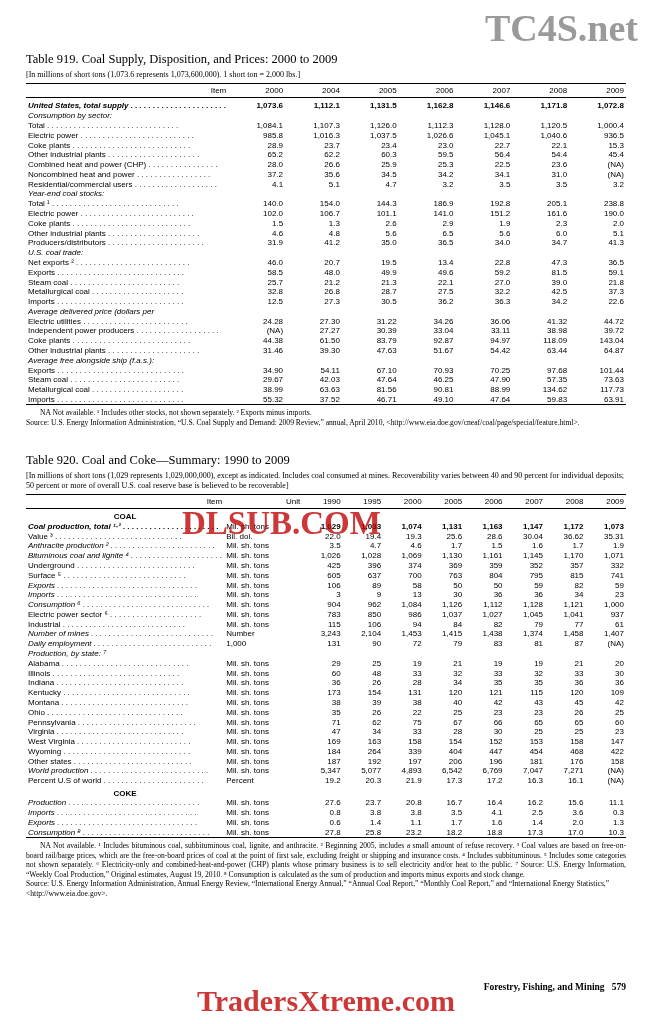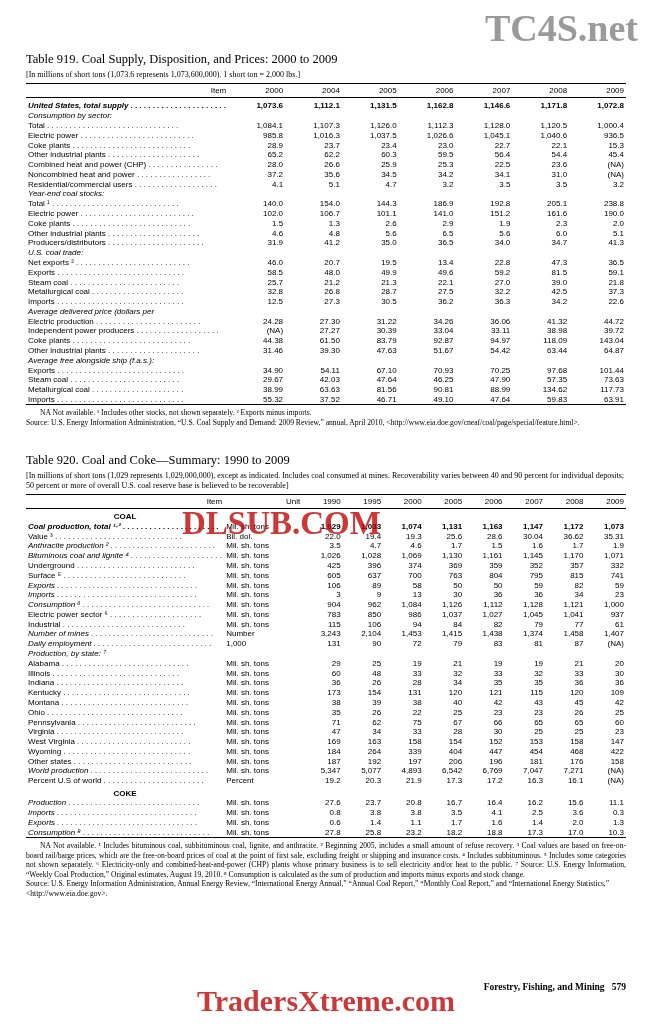--- a/index.html
+++ b/index.html
@@ -384,21 +384,21 @@
             <td class="lbl ind0">Average delivered price (dollars per</td>
             <td class="num"></td>
             <td class="num"></td>
             <td class="num"></td>
             <td class="num"></td>
             <td class="num"></td>
             <td class="num"></td>
             <td class="num"></td>
           </tr>
           <tr>
-            <td class="lbl ind1">Electric production . . . . . . . . . . . . . . . . . . . . . . . .</td>
+            <td class="lbl ind1">Electric utilities . . . . . . . . . . . . . . . . . . . . . . . .</td>
             <td class="num">24.28</td>
             <td class="num">27.30</td>
             <td class="num">31.22</td>
             <td class="num">34.26</td>
             <td class="num">36.06</td>
             <td class="num">41.32</td>
             <td class="num">44.72</td>
           </tr>
           <tr>
             <td class="lbl ind1">Independent power producers . . . . . . . . . . . . . . . . . . . </td>

